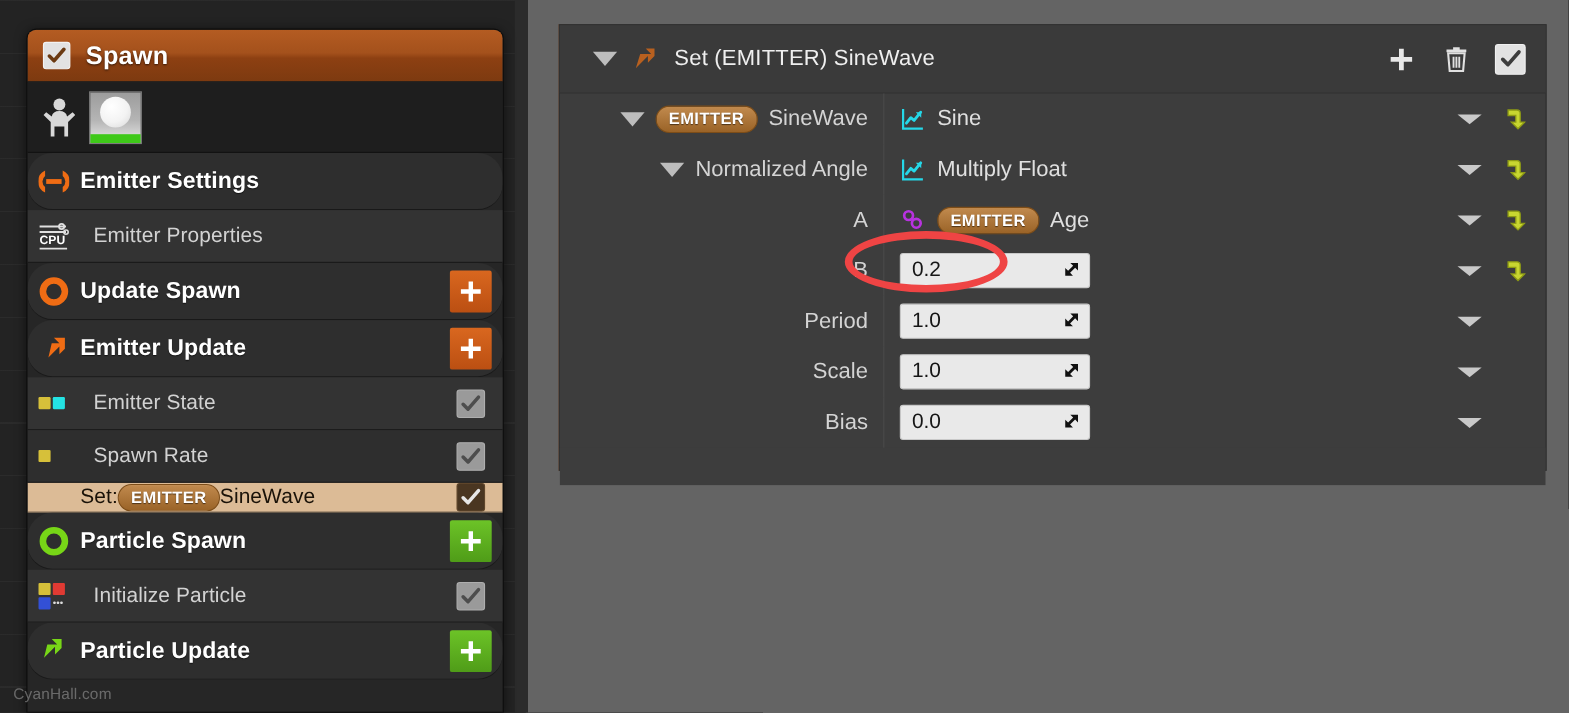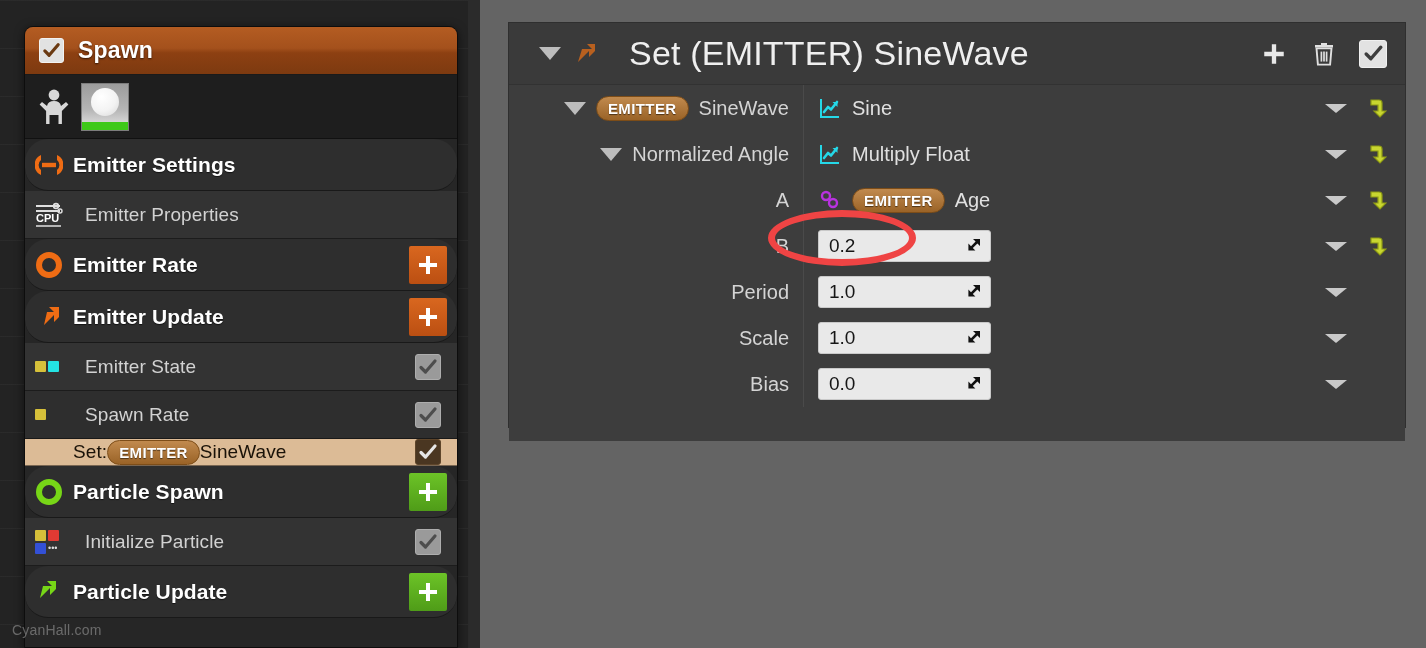--- a/index.html
+++ b/index.html
@@ -139,21 +139,21 @@
   #detail-accent {
     position:absolute; left:508px; top:22px; width:9px; height:406px;
     background:#f2701a; border:1px solid #3a3a3a;
   }
   .d-header {
     height:62px; display:flex; align-items:center; padding-left:30px;
     background:#3a3a3a; border-bottom:1px solid #323232;
   }
   .d-header .tri { margin-right:14px; }
   .d-title {
-    font-size:34px; color:#efefef; letter-spacing:.2px; flex:1;margin-left:16px;
+    font-size:20px; color:#efefef; letter-spacing:.2px; flex:1;
   }
   .d-header .tools { display:flex; align-items:center; gap:20px; padding-right:18px; }
   .tool { width:30px; height:30px; display:flex; align-items:center; justify-content:center; }
   .tool svg { display:block; }
   .tool-check {
     width:28px; height:28px; border-radius:3px; background:#e2e2e2; border:1px solid #f0f0f0;
     display:flex; align-items:center; justify-content:center;
   }
 
   .prow {
@@ -257,21 +257,21 @@
     </div>
     <div class="label">Emitter Properties</div>
   </div>
 
   <div class="row group">
     <div class="icon-cell">
       <svg width="28" height="28" viewBox="0 0 28 28">
         <circle cx="14" cy="14" r="10" fill="none" stroke="#ef6c14" stroke-width="6"></circle>
       </svg>
     </div>
-    <div class="label">Emitter Rate</div>
+    <div class="label">Update Spawn</div>
     <div class="plusbtn orange">
       <svg viewBox="0 0 24 24">
         <path d="M10 3 h4 v7 h7 v4 h-7 v7 h-4 v-7 h-7 v-4 h7 z" fill="#ffffff"></path>
       </svg>
     </div>
   </div>
 
   <div class="row group">
     <div class="icon-cell">
       <svg width="28" height="28" viewBox="0 0 28 28">

